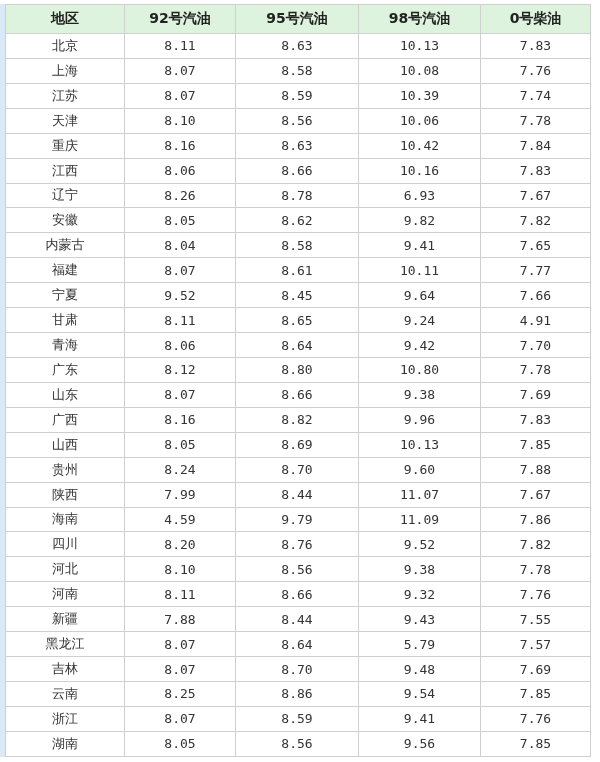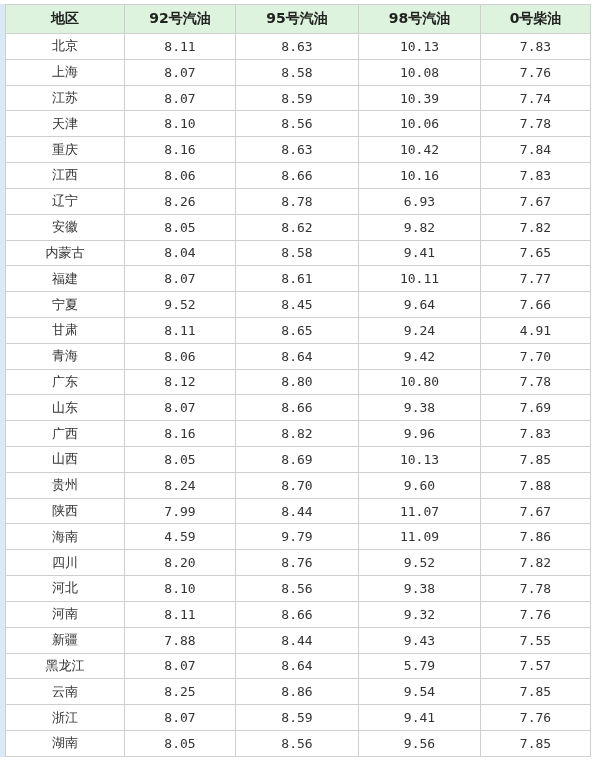--- a/index.html
+++ b/index.html
@@ -257,20 +257,27 @@
           <td data-name="price-cell">7.55</td>
         </tr>
         <tr data-name="table-row">
           <td data-name="region-cell"><span class="region-link" data-name="region-link">黑龙江</span></td>
           <td data-name="price-cell">8.07</td>
           <td data-name="price-cell">8.64</td>
           <td data-name="price-cell">5.79</td>
           <td data-name="price-cell">7.57</td>
         </tr>
         <tr data-name="table-row">
+          <td data-name="region-cell"><span class="region-link" data-name="region-link">吉林</span></td>
+          <td data-name="price-cell">8.07</td>
+          <td data-name="price-cell">8.70</td>
+          <td data-name="price-cell">9.48</td>
+          <td data-name="price-cell">7.69</td>
+        </tr>
+        <tr data-name="table-row">
           <td data-name="region-cell"><span class="region-link" data-name="region-link">云南</span></td>
           <td data-name="price-cell">8.25</td>
           <td data-name="price-cell">8.86</td>
           <td data-name="price-cell">9.54</td>
           <td data-name="price-cell">7.85</td>
         </tr>
         <tr data-name="table-row">
           <td data-name="region-cell"><span class="region-link" data-name="region-link">浙江</span></td>
           <td data-name="price-cell">8.07</td>
           <td data-name="price-cell">8.59</td>

